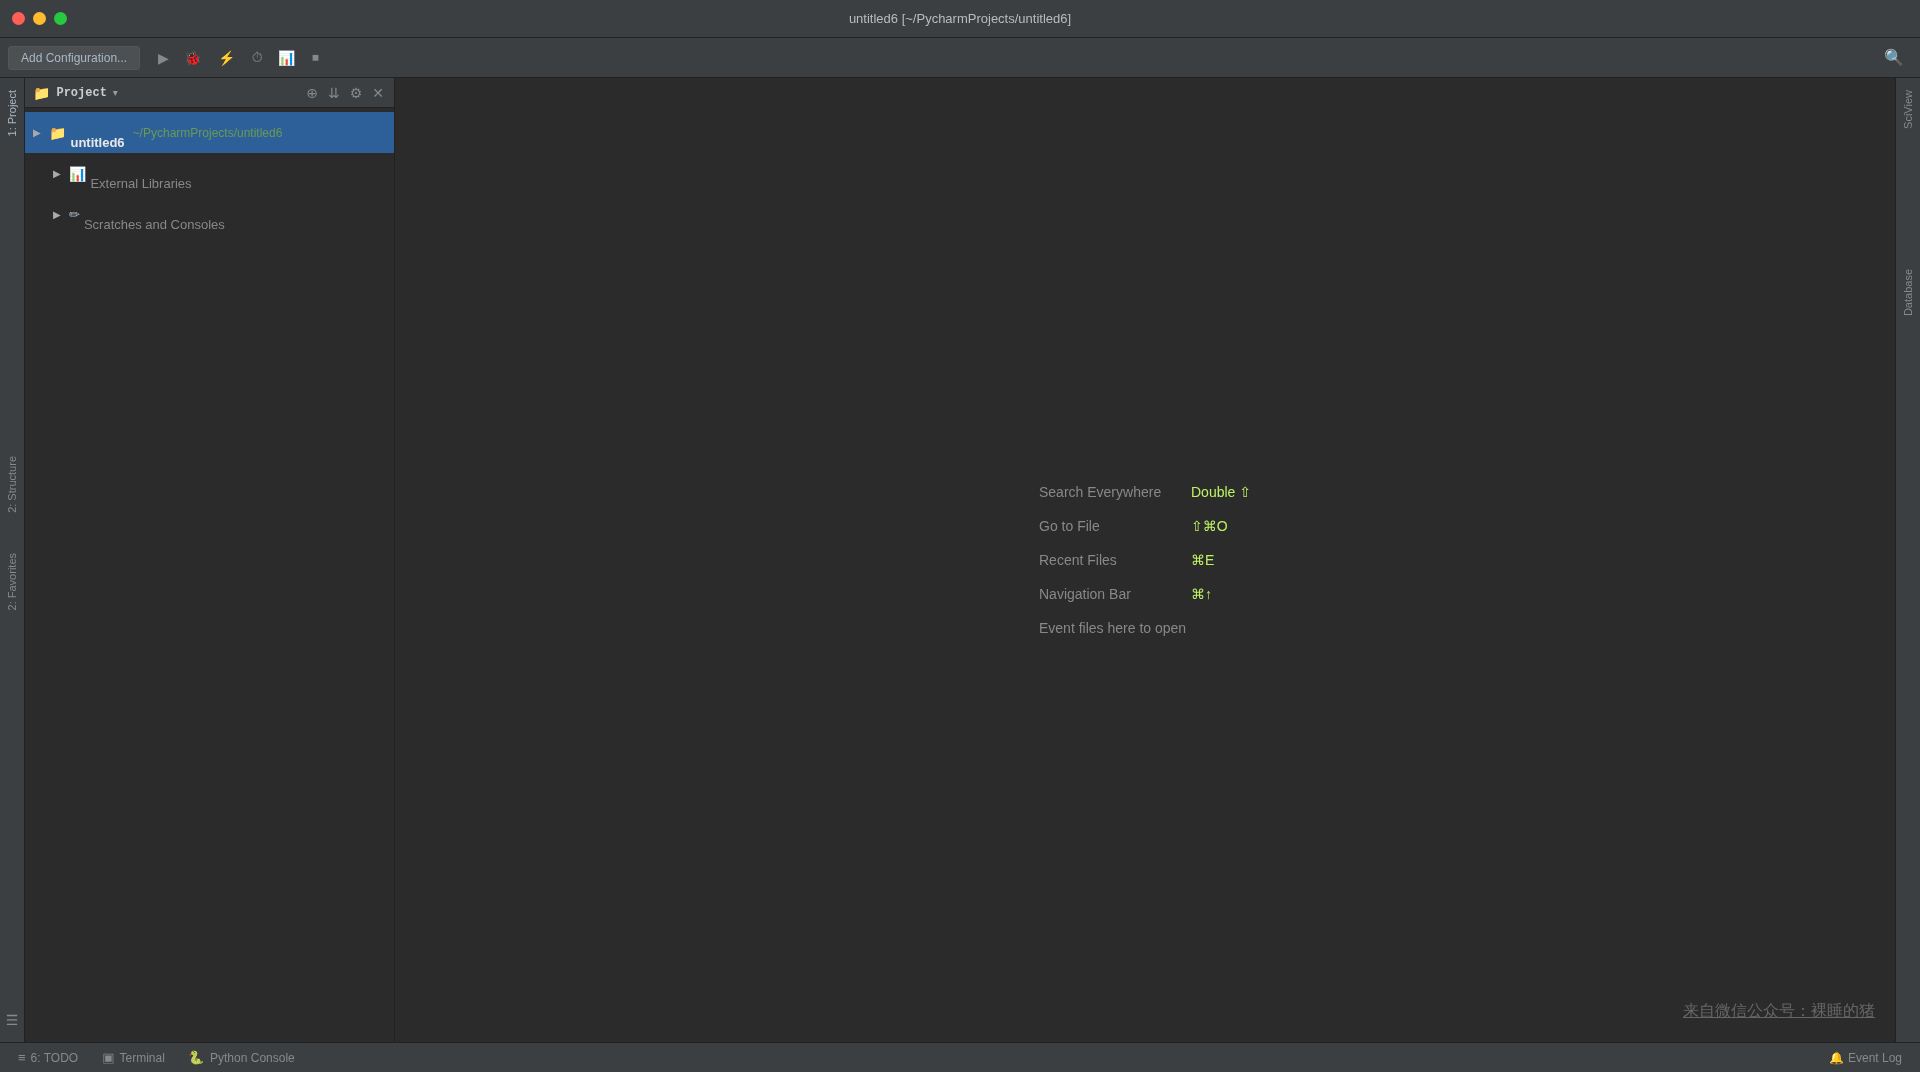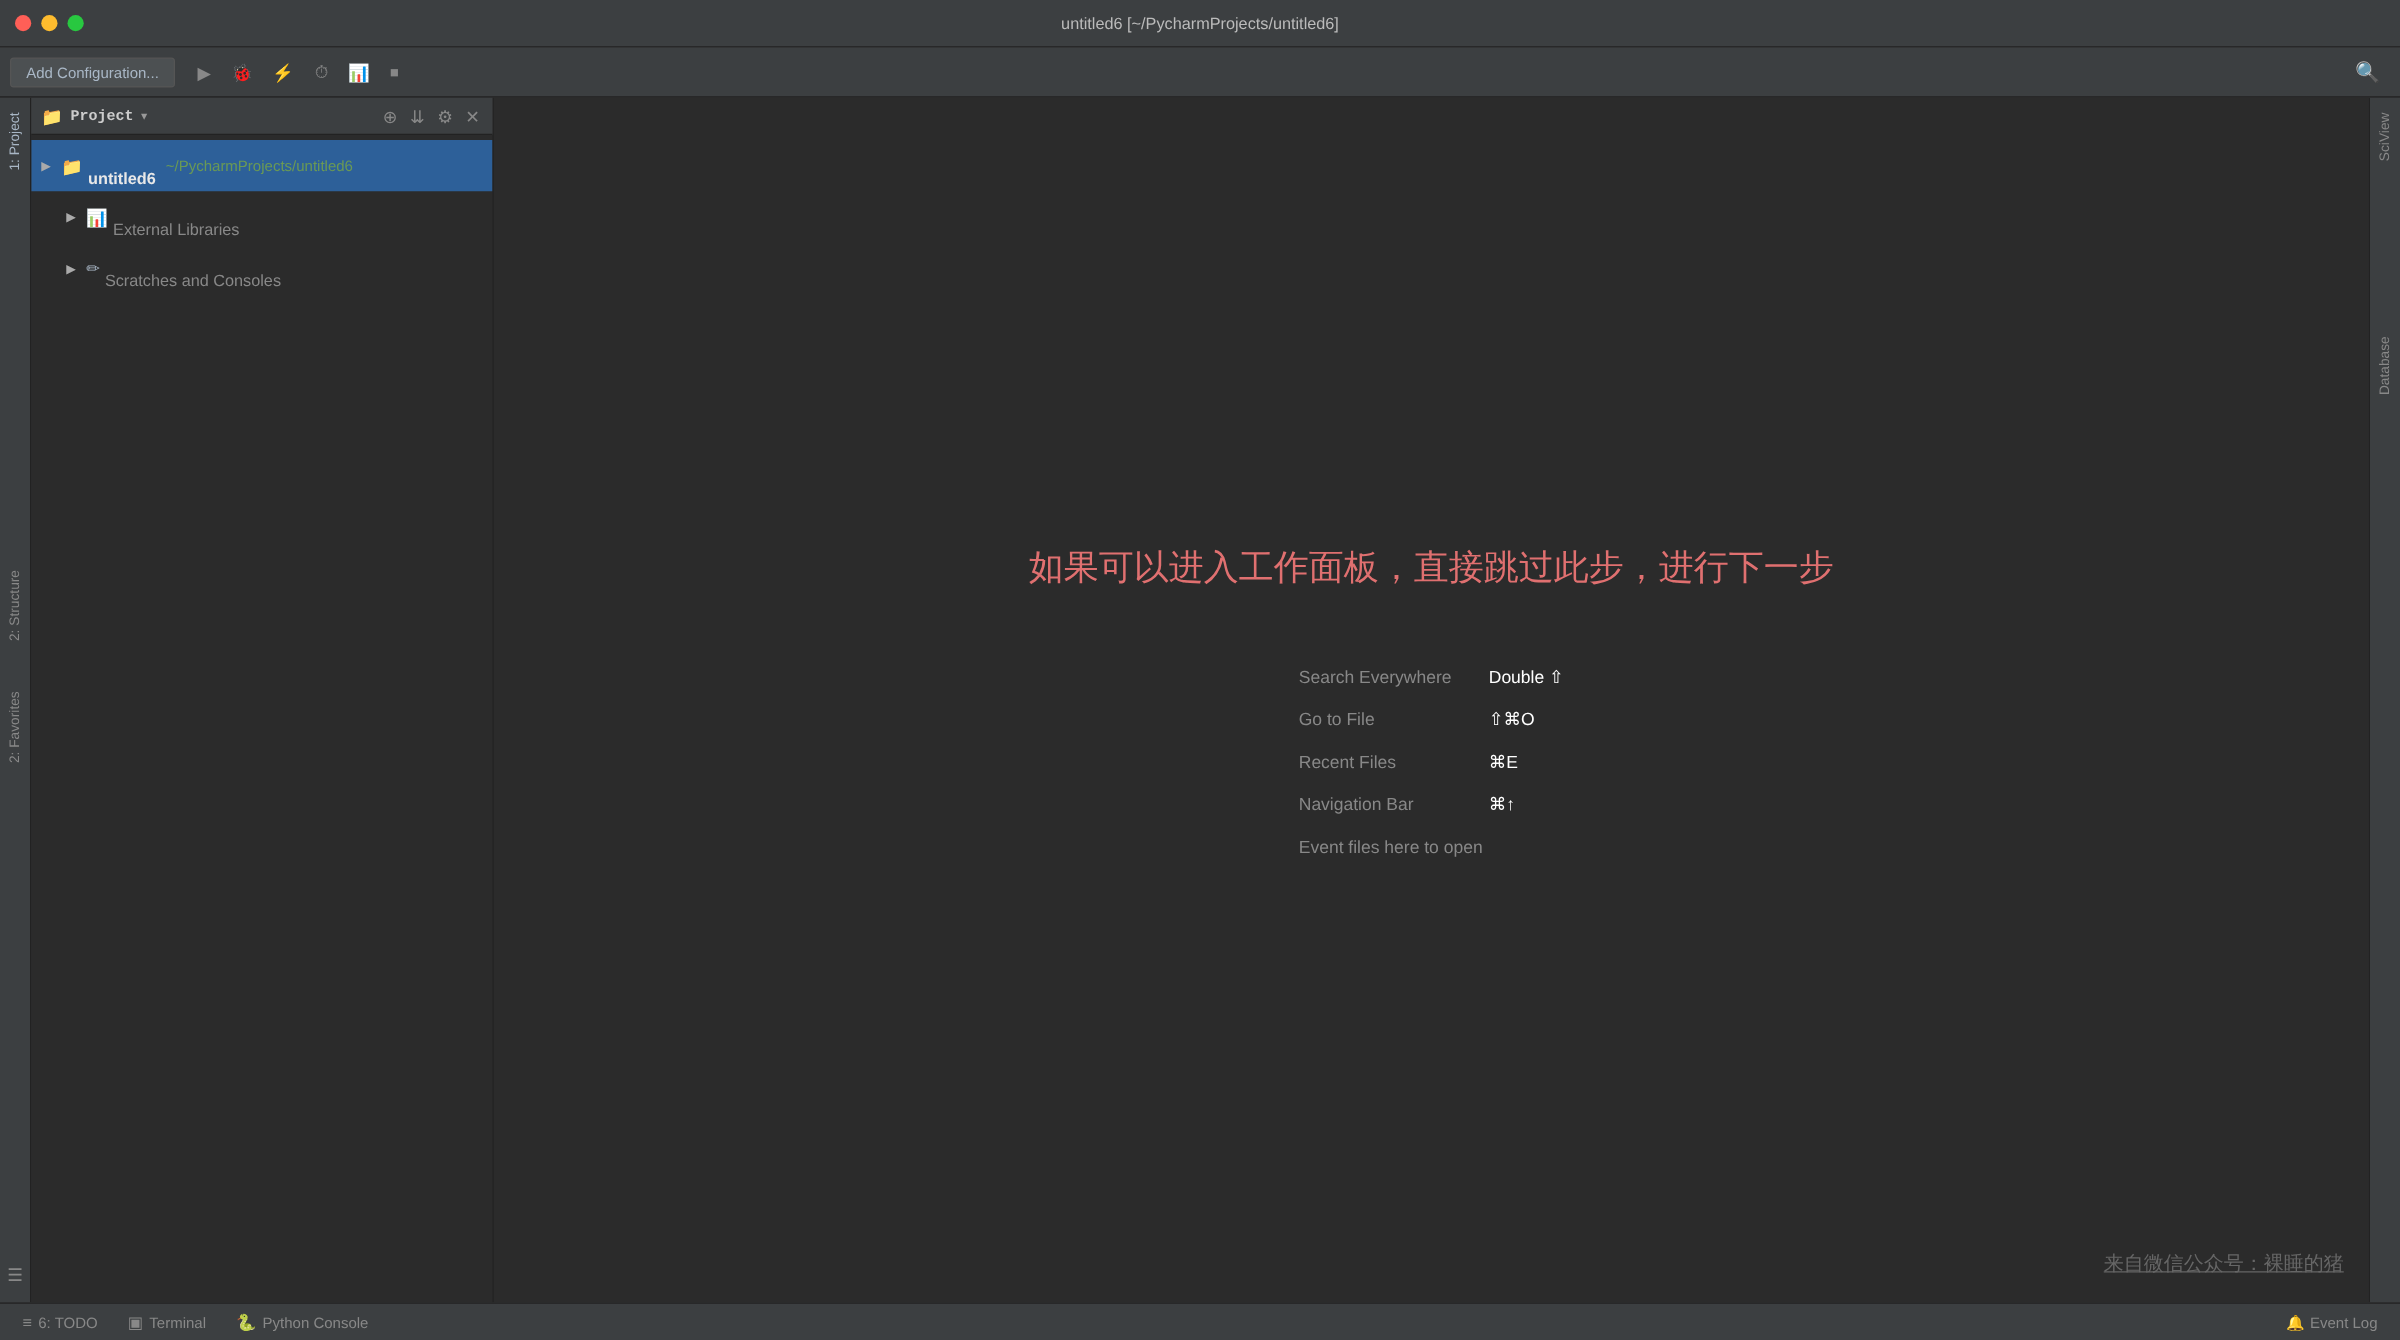--- a/index.html
+++ b/index.html
@@ -231,21 +231,21 @@
       align-items: center;
       gap: 12px;
     }
     .shortcut-label {
       font-size: 14px;
       color: #888;
       min-width: 140px;
     }
     .shortcut-keys {
       font-size: 14px;
-      color: #ffffff;
+      color: #bef264;
     }
     .drop-files-text {
       font-size: 14px;
       color: #888;
     }
     .watermark {
       position: absolute;
       bottom: 20px;
       right: 20px;
       font-size: 16px;
@@ -364,21 +364,20 @@
       <div class="tree-item">
         <div class="tree-indent" style="width:16px;"></div>
         <div class="tree-arrow">▶</div>
         <span style="font-size:13px;">✏</span>
         <span class="tree-label gray">Scratches and Consoles</span>
       </div>
     </div>
   </div>
 
   <div class="editor-area">
-    <div class="welcome-chinese">如果可以进入工作面板，直接跳过此步，进行下一步</div>
 
     <div class="shortcuts-list">
       <div class="shortcut-row">
         <span class="shortcut-label">Search Everywhere</span>
         <span class="shortcut-keys">Double ⇧</span>
       </div>
       <div class="shortcut-row">
         <span class="shortcut-label">Go to File</span>
         <span class="shortcut-keys">⇧⌘O</span>
       </div>

